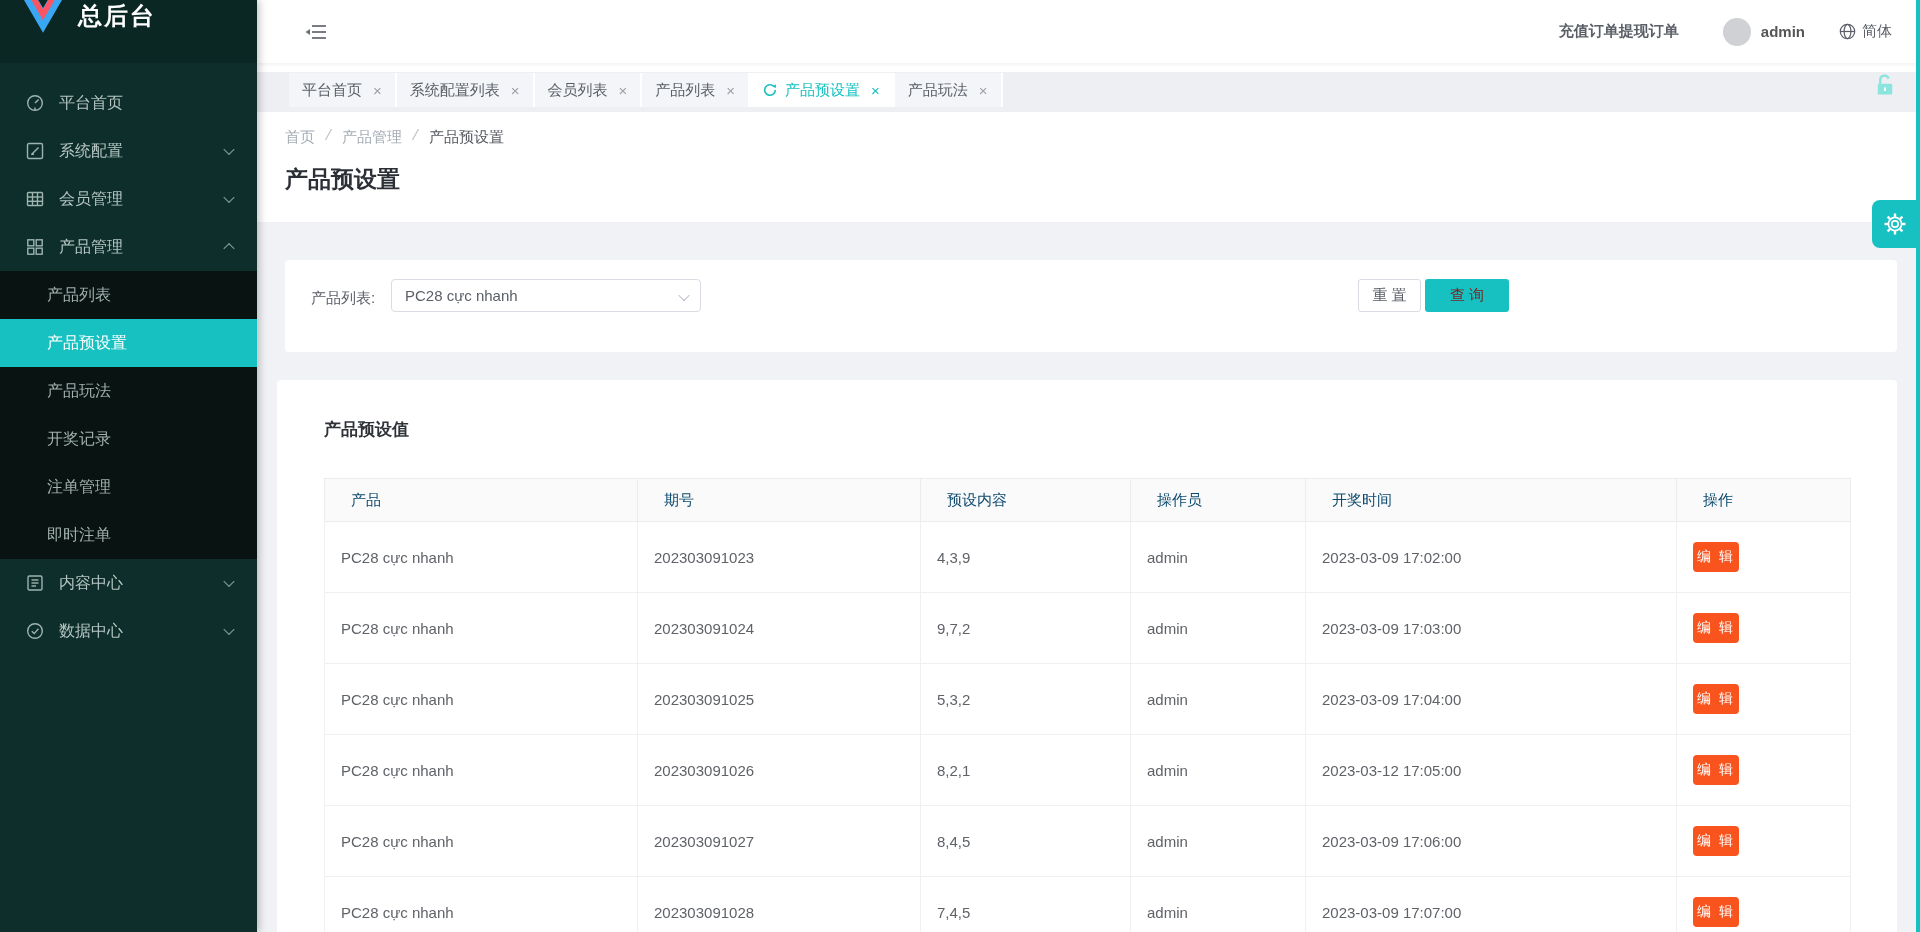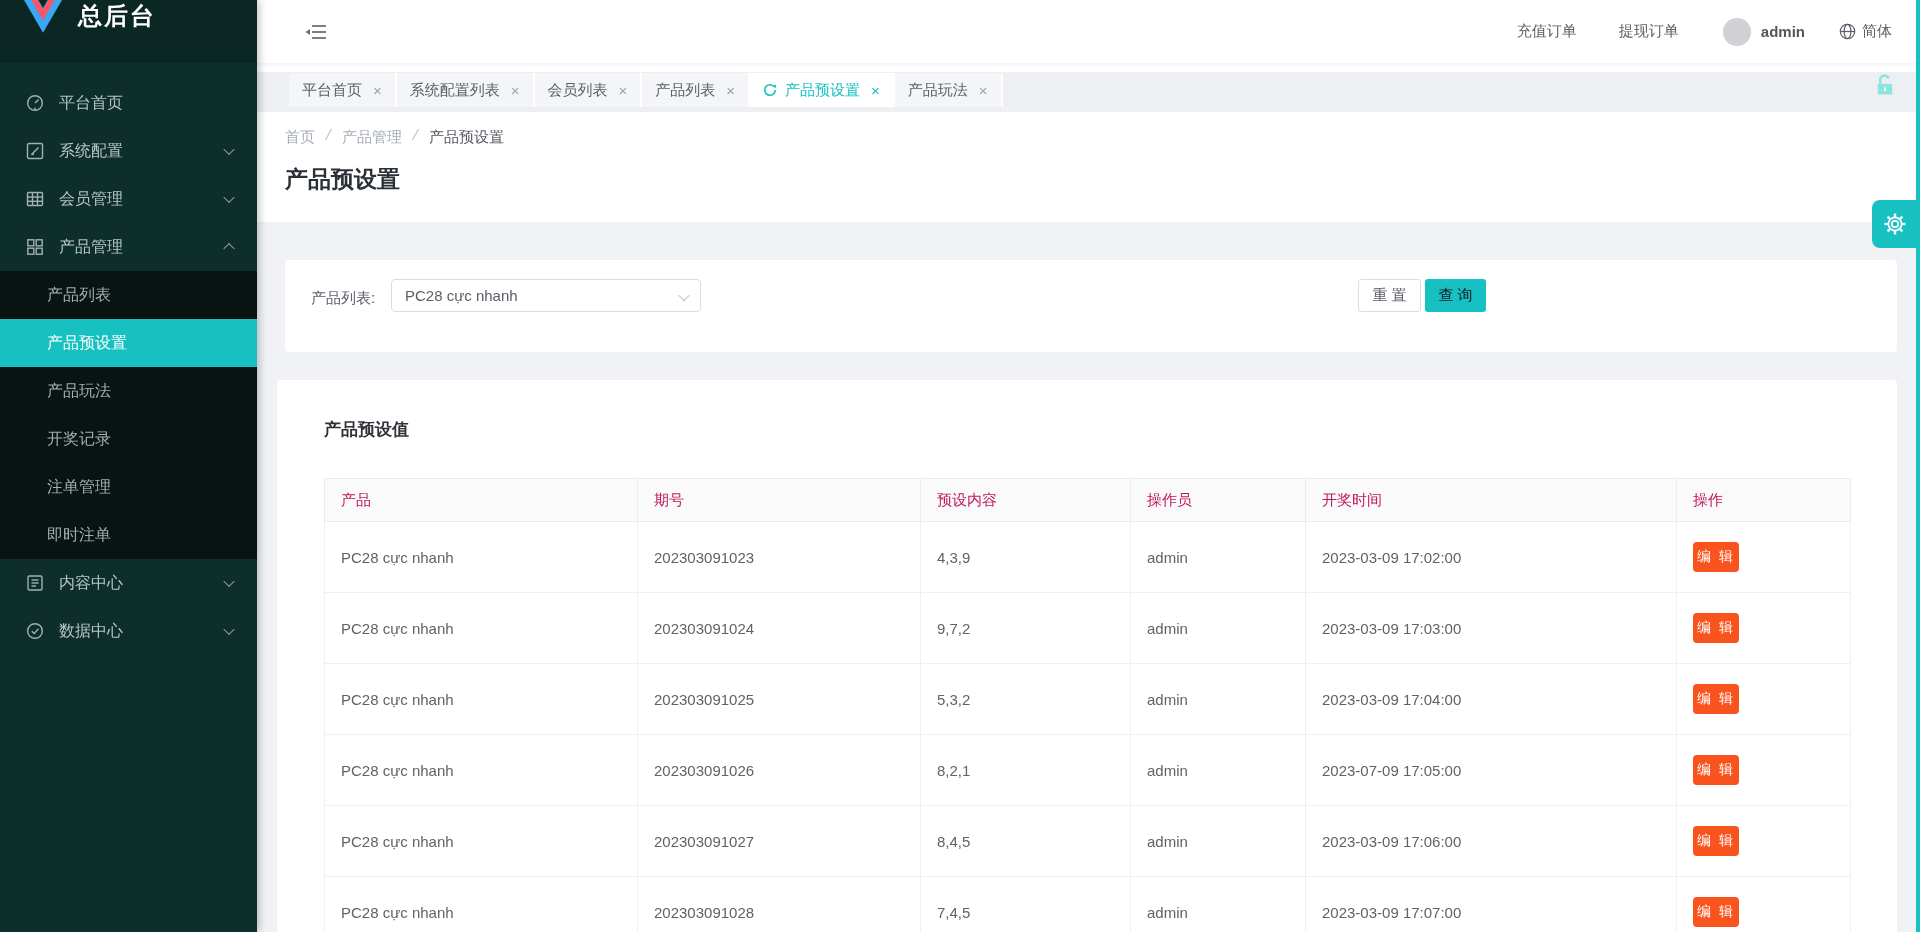--- a/index.html
+++ b/index.html
@@ -22,21 +22,21 @@
   .submenu-item { height:48px; display:flex; align-items:center; padding-left:47px; color:#9fb0ad; font-size:16px; cursor:pointer; }
   .submenu-item.active { background:#17c1c1; color:#fff; }
 
   
   .main { position:absolute; left:257px; top:0; right:0; height:932px; }
 
   
   .topbar { height:63px; background:#fff; box-shadow:0 1px 4px rgba(0,21,41,.08); display:flex; align-items:center; position:relative; z-index:10; }
   .fold-btn { margin-left:48px; cursor:pointer; display:inline-flex; }
   .topbar-right { margin-left:auto; display:flex; align-items:center; padding-right:28px; color:#5a5e66; }
-  .top-link { margin-left:42px; cursor:pointer; }
+  .top-link { cursor:pointer;font-weight:bold; }
   .avatar { width:28px; height:28px; border-radius:50%; background:#cfd1d4; margin-left:44px; }
   .username { margin-left:10px; font-weight:bold; color:#555; }
   .lang { margin-left:34px; display:flex; align-items:center; cursor:pointer; }
   .lang svg { margin-right:6px; }
 
   
   .tabstrip-wrap { height:49px; background:#fff; position:relative; }
   .tabstrip { position:absolute; left:0; right:0; top:9px; height:40px; background:#edeff3; display:flex; align-items:flex-start; padding-left:32px; }
   .tab { height:34px; margin-top:1px; display:inline-flex; align-items:center; padding:0 13px; background:#f4f5f8; border-right:2px solid #fff; font-size:15px; color:#595f66; cursor:pointer; white-space:nowrap; }
   .tab.active { background:#fff; color:#17c1c1; }
@@ -56,26 +56,26 @@
 
   
   .content { position:relative; }
   .card { background:#fff; border-radius:4px; margin:0 23px 0 20px; }
   .filter-card { margin-top:38px; height:92px; position:relative;margin-left:28px; }
   .filter-label { position:absolute; left:26px; top:29px; color:#5a5e66; font-size:15px; }
   .select { position:absolute; left:106px; top:19px; width:310px; height:33px; border:1px solid #d9dce3; border-radius:4px; background:#fff; display:flex; align-items:center; padding:0 30px 0 13px; color:#5a5e66; cursor:pointer; }
   .select .sel-chev { position:absolute; right:12px; top:13px; width:8px; height:8px; border-right:1.5px solid #b6bcc6; border-bottom:1.5px solid #b6bcc6; transform:rotate(45deg) translate(-1px,-1px); }
   .btn { height:33px; border-radius:3px; font-size:15px; display:inline-flex; align-items:center; justify-content:center; cursor:pointer; border:1px solid transparent; }
   .btn-reset { position:absolute; left:1073px; top:19px; width:63px; background:#fff; border-color:#d9dce3; color:#5a5e66; }
-  .btn-query { position:absolute; left:1140px; top:19px; width:61px; background:#17c1c1; color:#0f172a;text-align:center; }
+  .btn-query { position:absolute; left:1140px; top:19px; width:84px; background:#17c1c1; color:#7f1d1d;text-align:center; }
 
   .table-card { margin-top:28px; min-height:640px; padding:38px 47px; }
   .card-title { font-size:17px; font-weight:600; color:#2f3338; margin-bottom:37px; }
   table { border-collapse:collapse; width:1526px; table-layout:fixed; }
-  thead th { background:#fafafa; height:43px; text-align:left; padding:0 16px; font-size:15px; color:#be185d; font-weight:500; border:1px solid #ececec; }
+  thead th { background:#fafafa; height:43px; text-align:left; padding:0 26px; font-size:15px; color:#0c4a6e; font-weight:500; border:1px solid #ececec; }
   tbody td { height:71px; padding:0 16px; font-size:15px; color:#5f6368; border:1px solid #f0f0f0; background:#fff; }
   .btn-edit { width:46px; height:30px; background:#f9541e; color:#fff; border-radius:4px; font-size:14px; display:inline-flex; align-items:center; justify-content:center; letter-spacing:2px; cursor:pointer; }
 
   
   .edge-line { position:absolute; right:0; top:0; width:4px; height:932px; background:#17c1c1; z-index:60; }
   .gear-btn { position:absolute; right:3px; top:200px; width:45px; height:48px; background:#17c1c1; border-radius:8px 0 0 8px; display:flex; align-items:center; justify-content:center; cursor:pointer; z-index:55; }
 </style>
 </head>
 <body>
 
@@ -307,21 +307,21 @@
               <td>5,3,2</td>
               <td>admin</td>
               <td>2023-03-09 17:04:00</td>
               <td><span class="btn-edit">编 辑</span></td>
             </tr>
             <tr>
               <td>PC28 cực nhanh</td>
               <td>202303091026</td>
               <td>8,2,1</td>
               <td>admin</td>
-              <td>2023-07-09 17:05:00</td>
+              <td>2023-03-12 17:05:00</td>
               <td><span class="btn-edit">编 辑</span></td>
             </tr>
             <tr>
               <td>PC28 cực nhanh</td>
               <td>202303091027</td>
               <td>8,4,5</td>
               <td>admin</td>
               <td>2023-03-09 17:06:00</td>
               <td><span class="btn-edit">编 辑</span></td>
             </tr>

